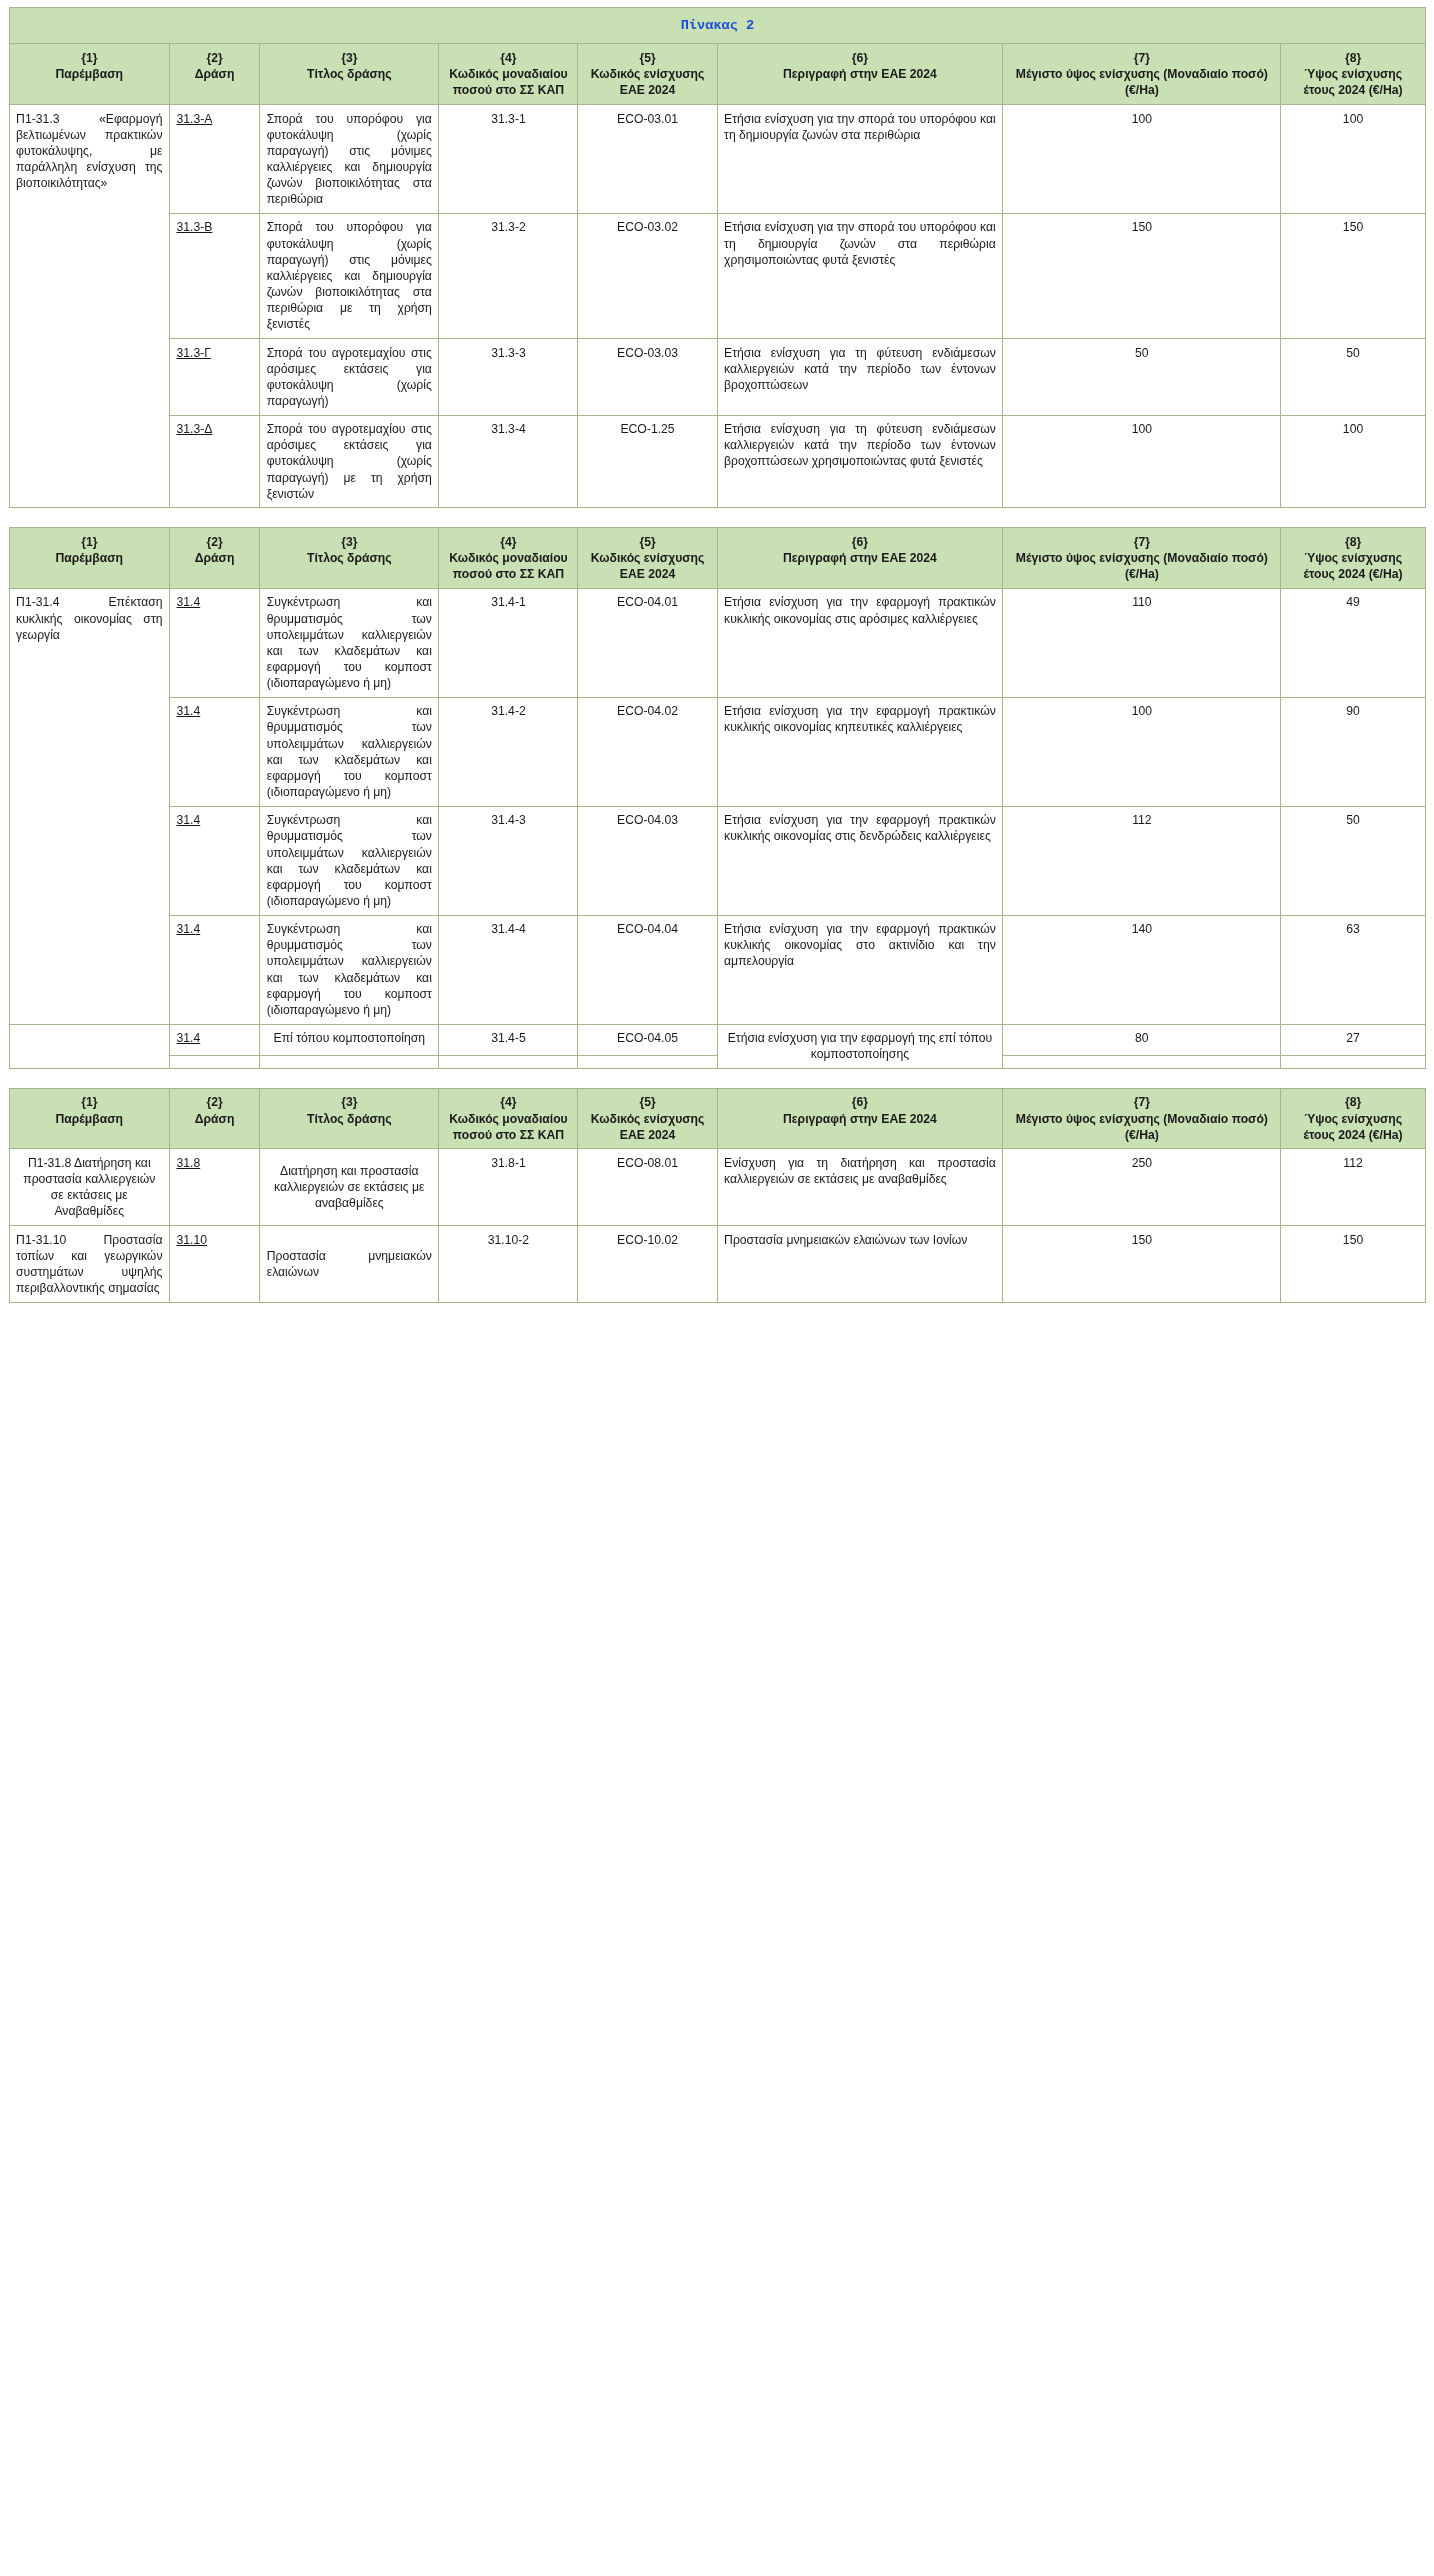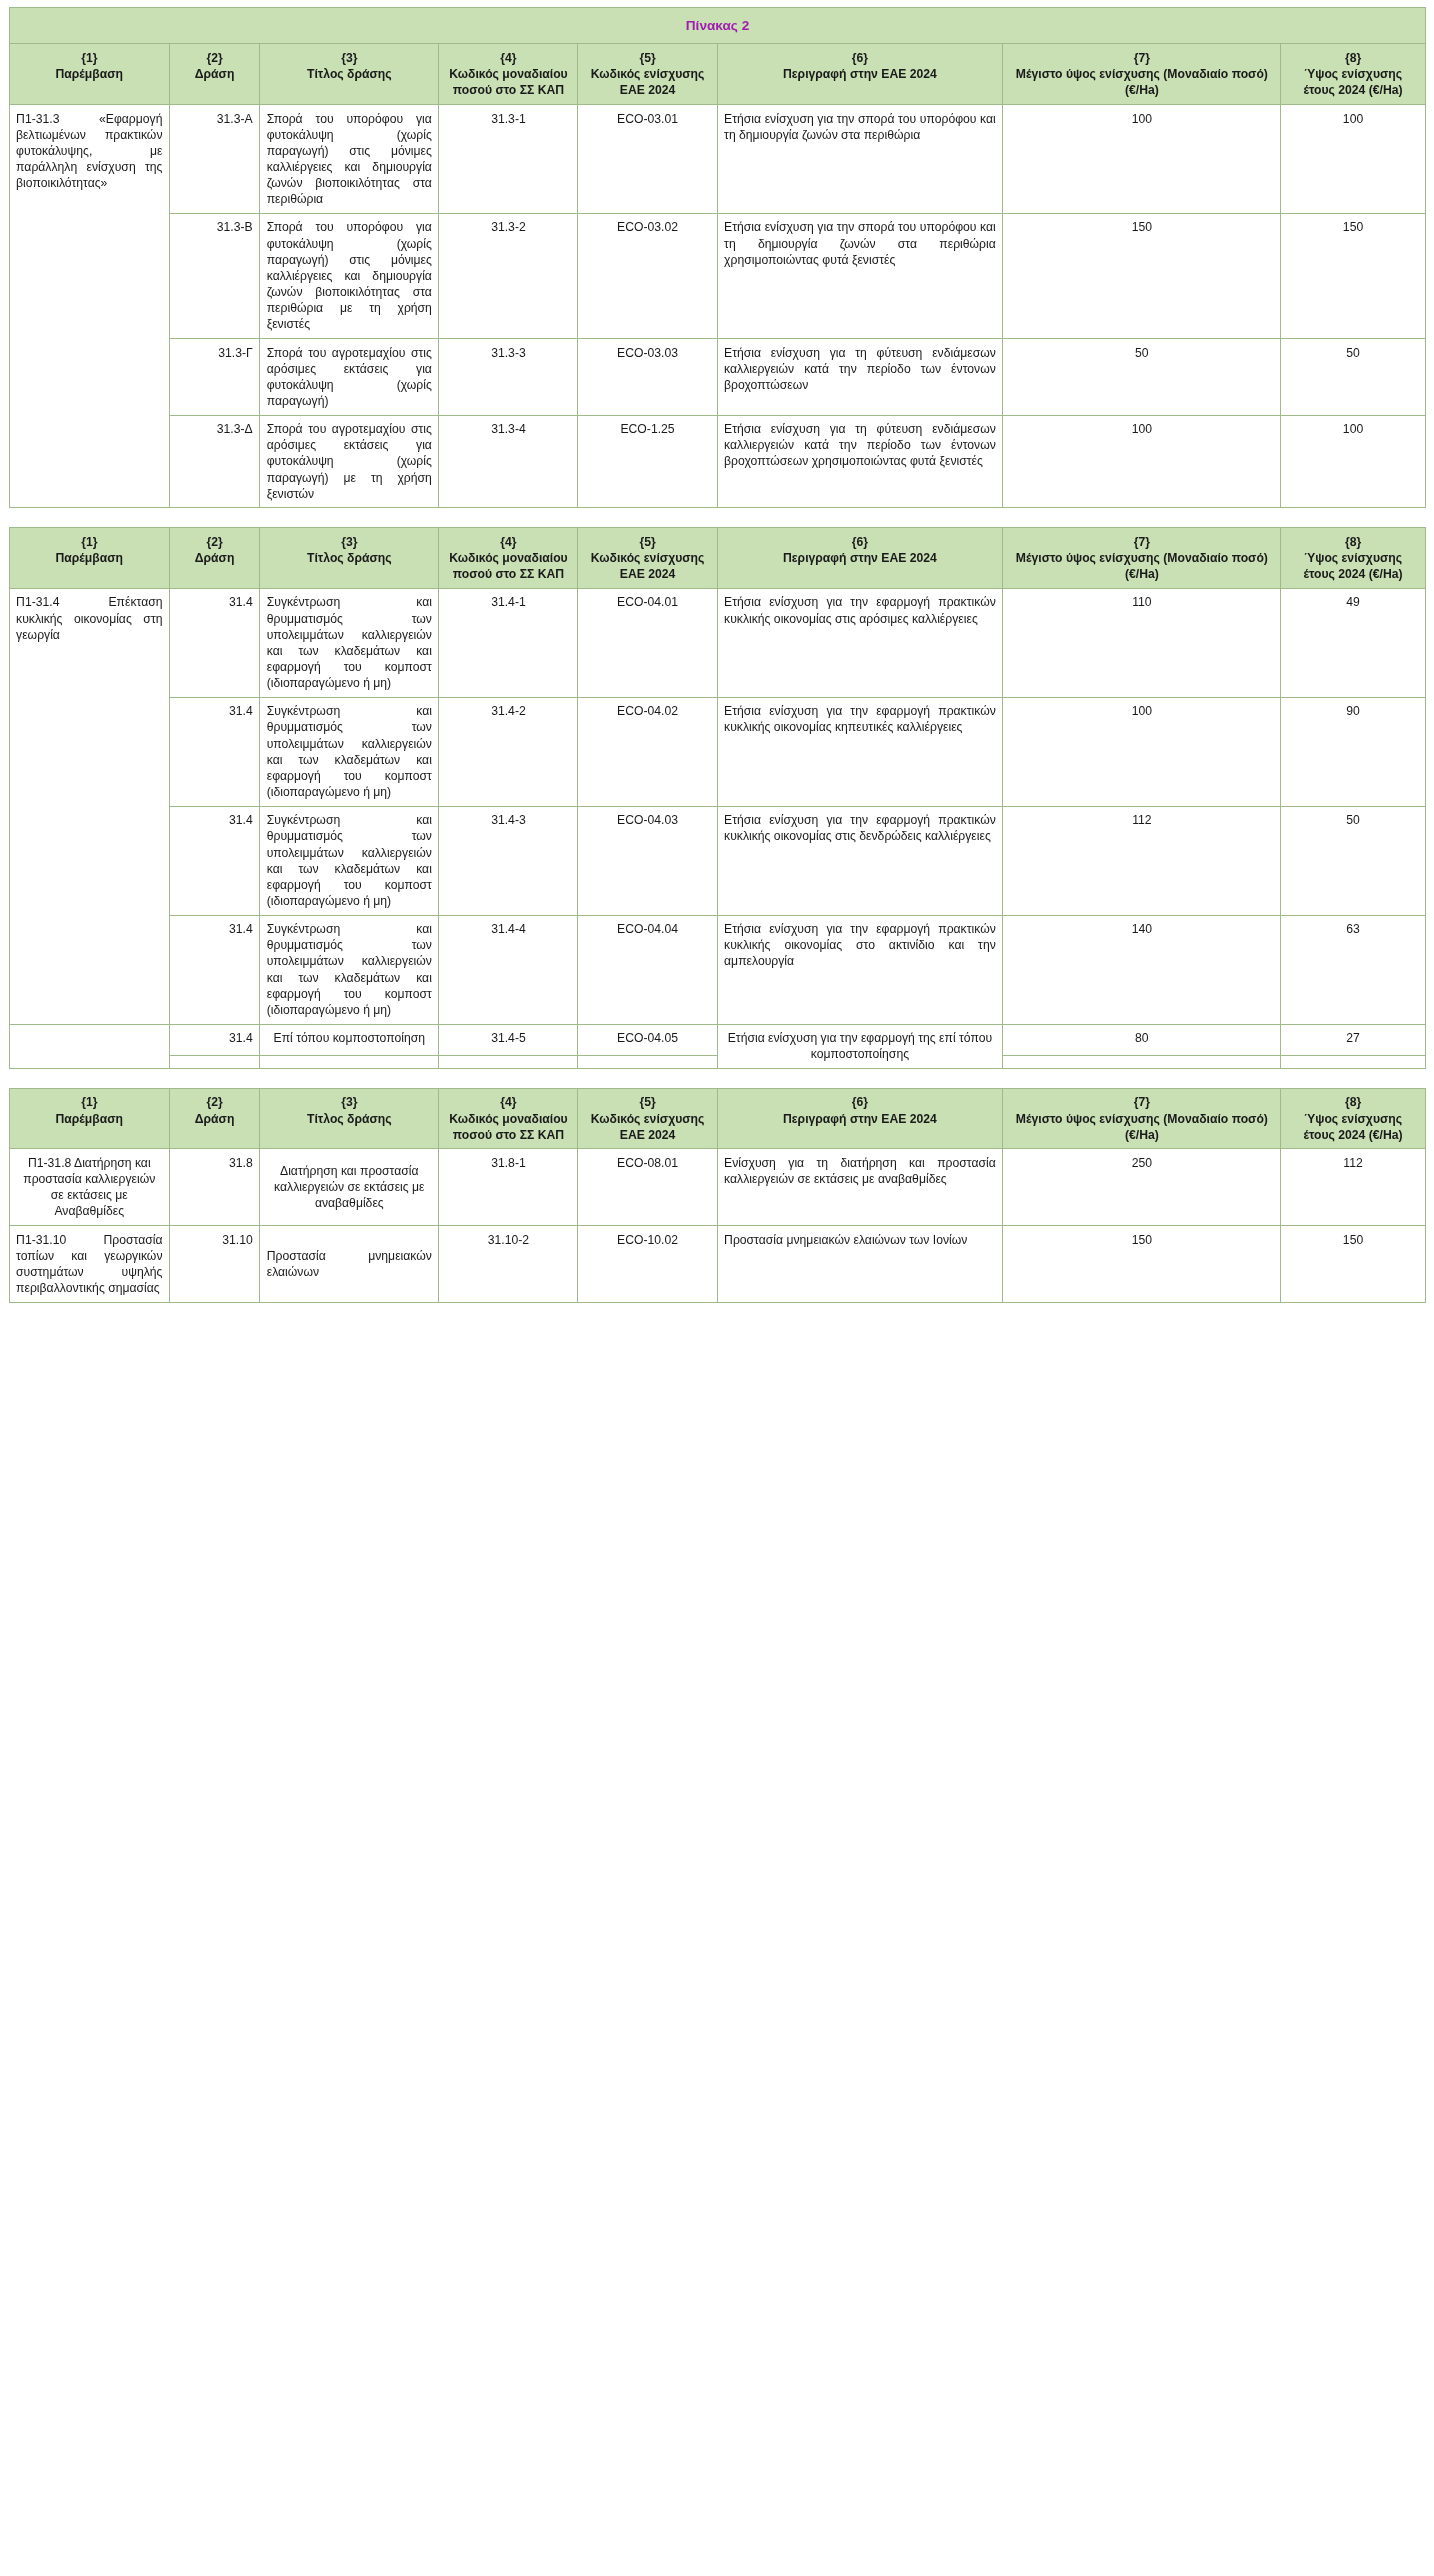--- a/index.html
+++ b/index.html
@@ -13,25 +13,26 @@
   }
   .page {
     width: 1435px;
     box-sizing: border-box;
     padding: 7.2px 8.6px 21.5px 8.6px;
   }
   .doc-title {
     text-align: center;
     font-size: 13.6px;
     font-weight: bold;
-    color: #a21caf;
+    color: #1d4ed8;
     padding: 10px 0 10px 0;
     background: #c9dfb4;
     border: 0.7px solid #9fb98a;
     border-bottom: none;
+    font-family: Liberation Mono, monospace;
   }
   table.tbl {
     border-collapse: collapse;
     table-layout: fixed;
     width: 1417px;
   }
   table.tbl td, table.tbl th {
     border: 0.7px solid #9fb98a;
     vertical-align: top;
     padding: 5.7px 6.5px;
@@ -74,22 +75,23 @@
   .code-cell {
     text-align: center;
     vertical-align: middle;
     color: #1a1a1a;
   }
   .num-cell {
     text-align: center;
     vertical-align: middle;
   }
   .action-cell {
-    text-align: right;
-    vertical-align: middle;
+    text-align: left;
+    vertical-align: middle;
+    text-decoration: underline;
   }
   .title-cell {
     text-align: justify;
     vertical-align: top;
   }
   .title-cell.mid {
     vertical-align: middle;
   }
   .thin {
     padding-top: 2.9px;

